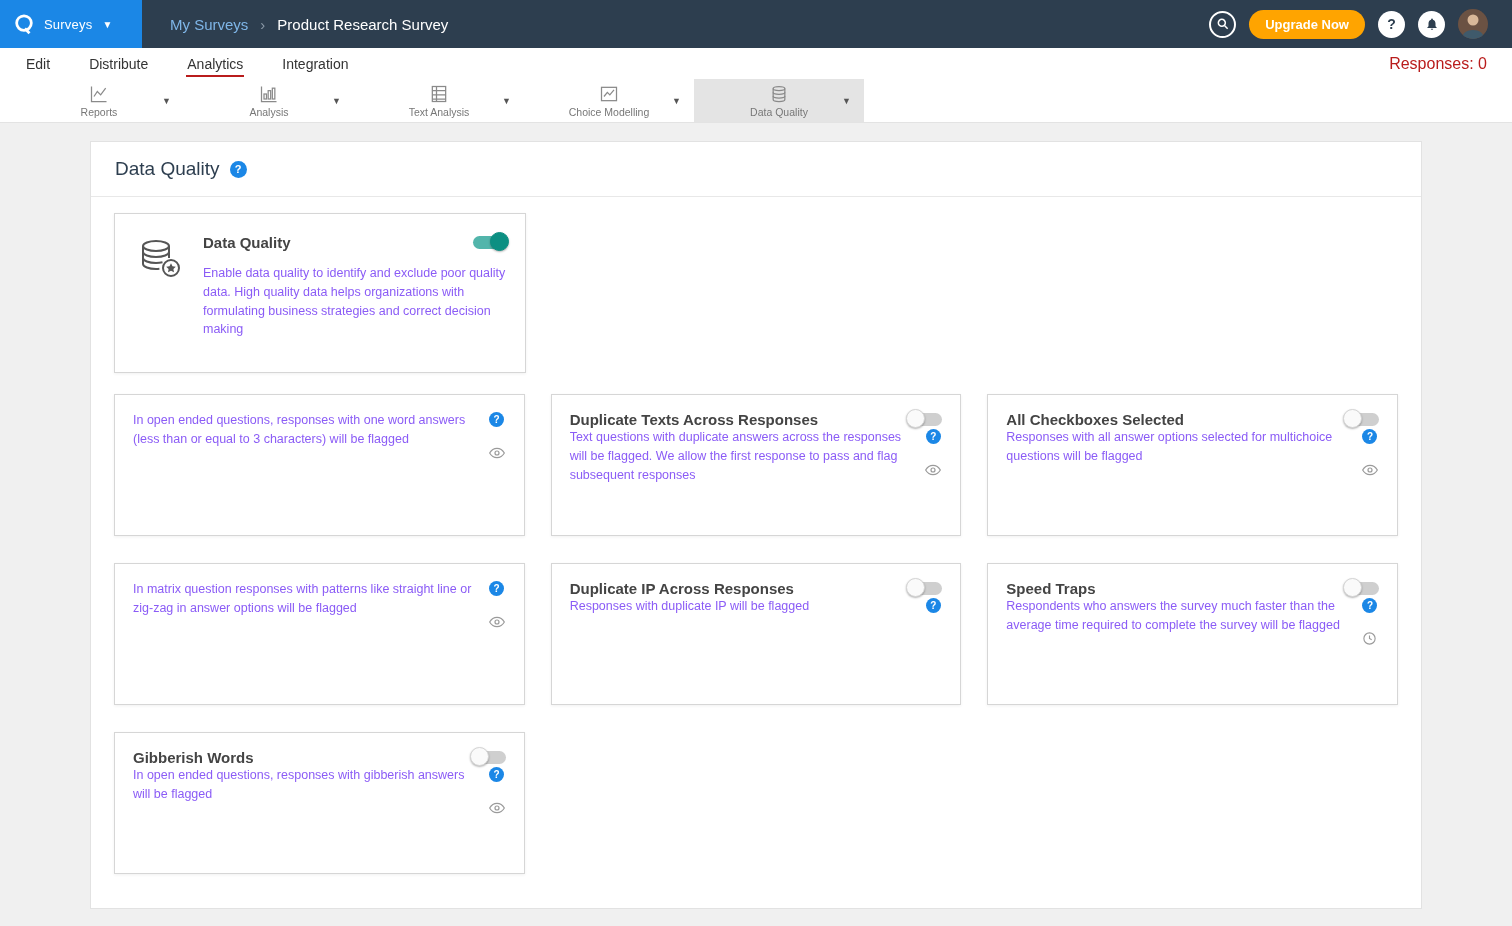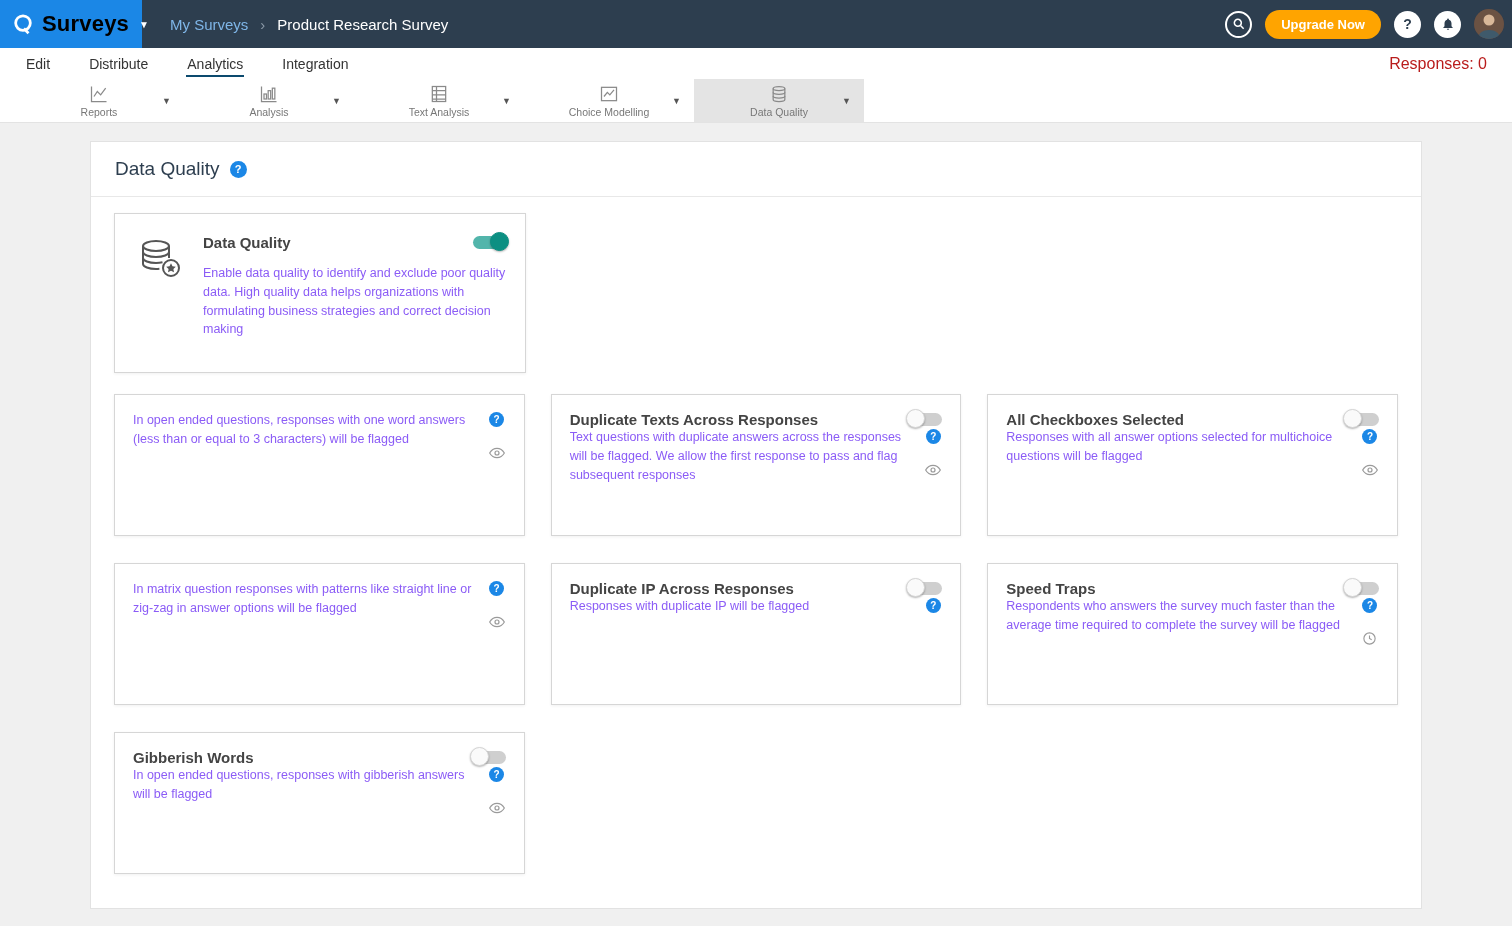--- a/index.html
+++ b/index.html
@@ -12,50 +12,50 @@
     overflow:hidden;
   }
 
   
   .topbar { height:48px; background:#2d3e4f; display:flex; align-items:center; }
   .brand {
     width:142px; height:48px; background:#1b87e6;
     display:flex; align-items:center; gap:8px; padding:0 12px 0 12px; cursor:pointer;
   }
   .brand-logo { width:24px; height:24px; display:flex; align-items:center; justify-content:center; }
-  .brand-label { color:#000000; font-size:22px; font-weight:bold; letter-spacing:.2px; }
+  .brand-label { color:#ffffff; font-size:13px; font-weight:normal; letter-spacing:.2px; }
   .brand-caret { color:#fff; font-size:10px; margin-left:2px; }
 
   .breadcrumb { margin-left:28px; display:flex; align-items:center; gap:12px; }
   .crumb-link { color:#7fb6e8; font-size:15px; cursor:pointer; }
   .crumb-sep { color:#8b9aa8; font-size:15px; }
   .crumb-current { color:#fff; font-size:15px; }
 
-  .topbar-right { margin-left:auto; display:flex; align-items:center; gap:13px; padding-right:8px; }
+  .topbar-right { margin-left:auto; display:flex; align-items:center; gap:13px; padding-right:24px; }
   .icon-circle {
     width:27px; height:27px; border-radius:50%;
     display:flex; align-items:center; justify-content:center; cursor:pointer; flex:none;
   }
   .search-circle { border:2px solid #fff; }
   .white-circle { background:#fff; }
   .white-circle .glyph { color:#2d3e4f; font-weight:bold; font-size:14px; }
   .upgrade-btn {
     background:#ffa400; color:#fff; border:none; cursor:pointer;
     font-family:inherit; font-size:13px; font-weight:bold;
     padding:7px 16px; border-radius:15px;
   }
   .avatar { width:30px; height:30px; border-radius:50%; overflow:hidden; background:#3b3b46; cursor:pointer; flex:none; }
 
   
   .navtabs {
     background:#fff; height:31px; display:flex; align-items:center;
     padding:12px 25px; gap:37px; font-size:14px; color:#333;
   }
   .navtab { cursor:pointer; padding:5px 1px 3px; border-bottom:2px solid transparent; }
-  .navtab.active { border-bottom:2px solid #0c4a6e; }
+  .navtab.active { border-bottom:2px solid #b91c1c; }
   .responses { margin-left:auto; font-size:16px; color:#b91c1c; }
 
   
   .toolbar {
     background:#fff; border-bottom:1px solid #e3e3e3;
     display:flex; padding-left:14px; height:44px;
   }
   .tool-item {
     width:170px; position:relative; cursor:pointer;
     display:flex; flex-direction:column; align-items:center; justify-content:center; gap:2px;

